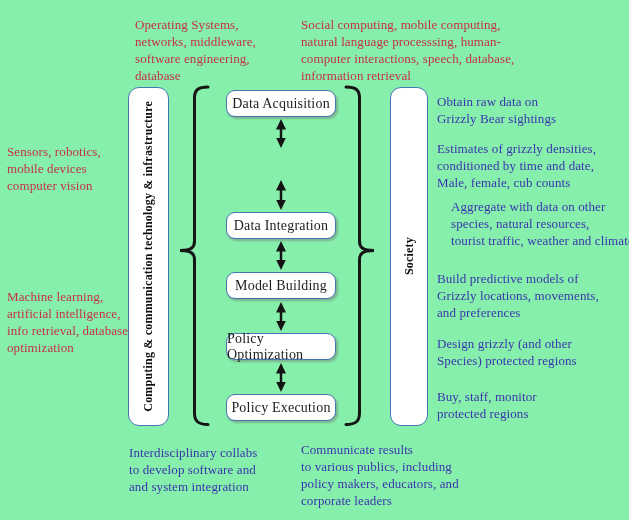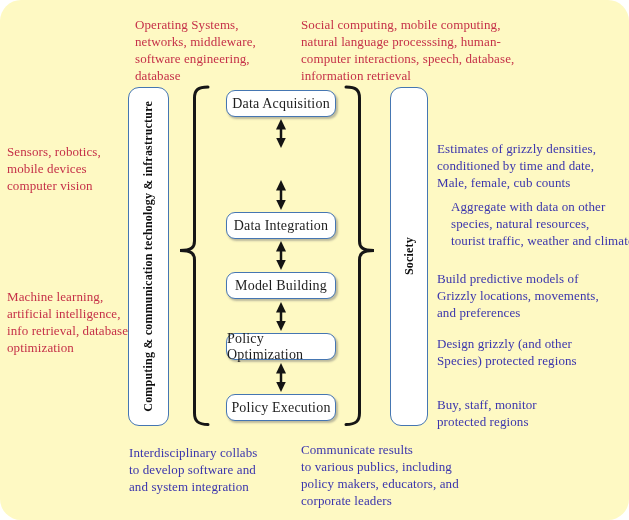--- a/index.html
+++ b/index.html
@@ -1,18 +1,18 @@
 <!DOCTYPE html>
 <html><head>
 <meta charset="utf-8">
 <style>
   html,body { margin:0; padding:0; background:#ffffff; }
   .canvas {
-    position:relative; width:629px; height:520px; background:#fef9c3;
-    font-family:"Liberation Serif","DejaVu Serif",serif; overflow:hidden;border-radius:21px;
+    position:relative; width:629px; height:520px; background:#86efac;
+    font-family:"Liberation Serif","DejaVu Serif",serif; overflow:hidden;
   }
   .note {
     position:absolute; white-space:pre-line; font-size:13px; line-height:17px;
     letter-spacing:0.1px;
   }
   .red  { color:#c53048; }
   .blue { color:#3b35ad; }
   .flowbox {
     position:absolute; left:226px; width:110px; height:27px;
     border:1.5px solid #4576b2; border-radius:9px; background:#ffffff;
@@ -86,27 +86,29 @@
     <line class="arrow" x1="281" y1="307" x2="281" y2="326" marker-start="url(#ah)" marker-end="url(#ah)"></line>
     <line class="arrow" x1="281" y1="368" x2="281" y2="387" marker-start="url(#ah)" marker-end="url(#ah)"></line>
   </svg>
 
   <div class="flowbox" style="top:90px">Data Acquisition</div>
   <div class="flowbox" style="top:212px">Data Integration</div>
   <div class="flowbox" style="top:272px">Model Building</div>
   <div class="flowbox" style="top:333px">Policy Optimization</div>
   <div class="flowbox" style="top:394px">Policy Execution</div>
 
+  <div class="note blue" style="left:437px; top:93px; width:192px">Obtain raw data on
+Grizzly Bear sightings</div>
   <div class="note blue" style="left:437px; top:140px; width:192px">Estimates of grizzly densities,
 conditioned by time and date,
 Male, female, cub counts</div>
   <div class="note blue" style="left:451px; top:198px; width:192px">Aggregate with data on other
 species, natural resources,
 tourist traffic, weather and climate</div>
   <div class="note blue" style="left:437px; top:270px; width:192px">Build predictive models of
 Grizzly locations, movements,
 and preferences</div>
   <div class="note blue" style="left:437px; top:335px; width:192px">Design grizzly (and other
 Species) protected regions</div>
-  <div class="note blue" style="left:437px; top:396px; width:192px">Buy, staff, monitor
+  <div class="note blue" style="left:437px; top:388px; width:192px">Buy, staff, monitor
 protected regions</div>
 
 </div>
 
 </body></html>

